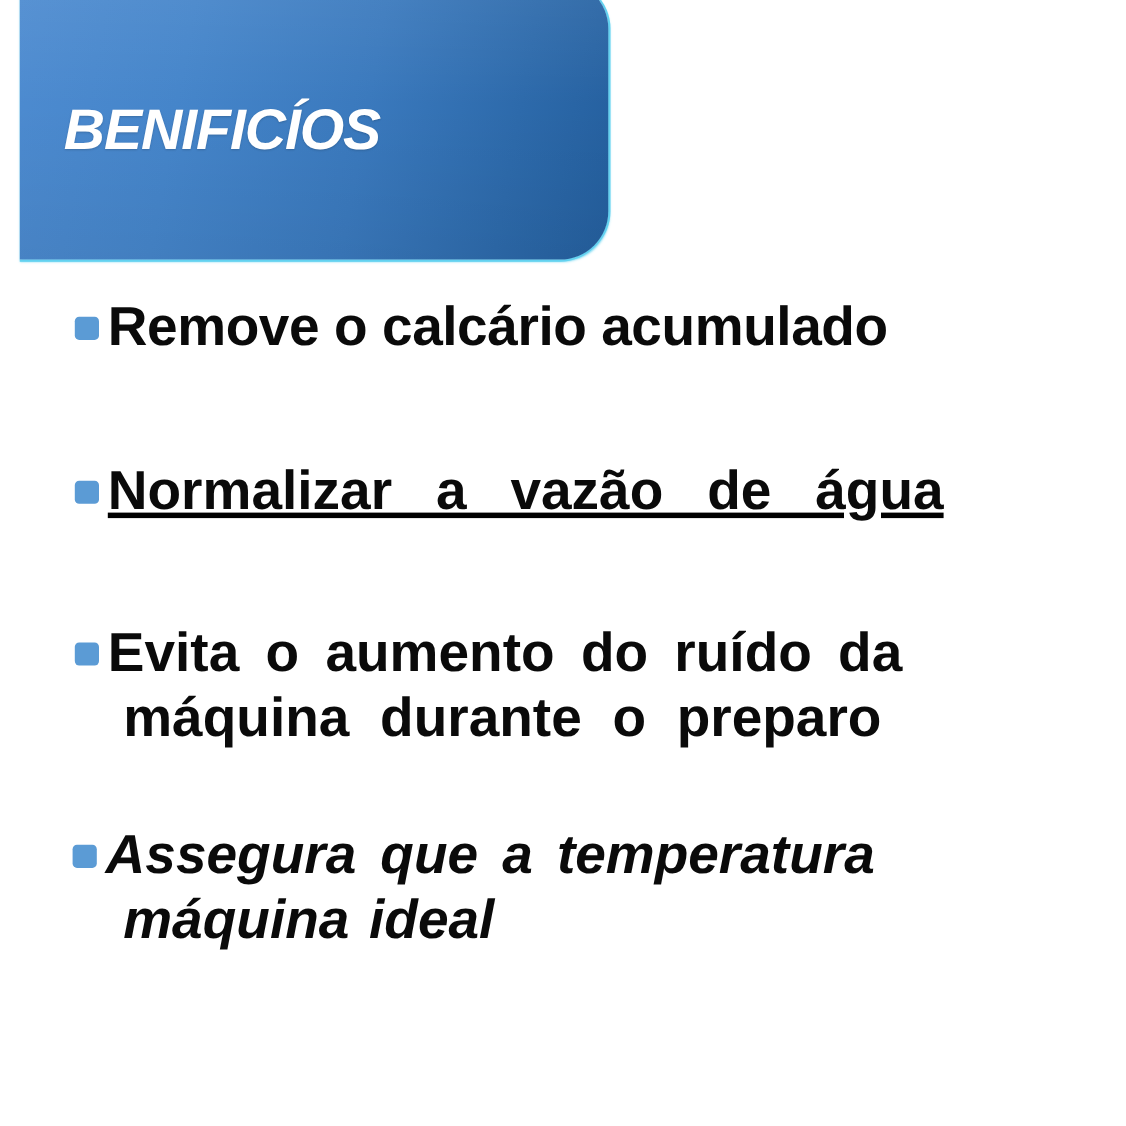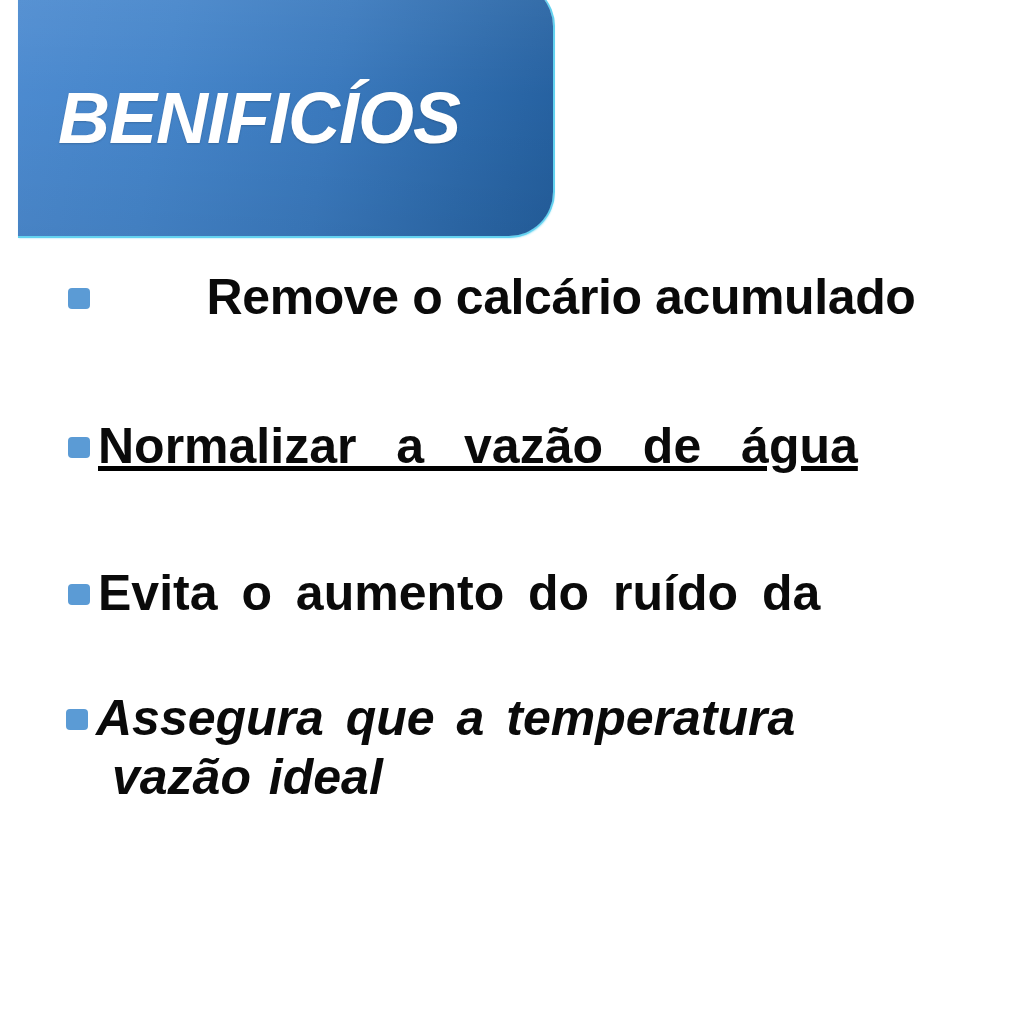--- a/index.html
+++ b/index.html
@@ -47,21 +47,21 @@
   }
   .title-text {
     position: relative;
     z-index: 2;
     margin-left: 40px;
     margin-top: 18px;
     color: #ffffff;
     font-family: "Liberation Sans", sans-serif;
     font-style: italic;
     font-weight: bold;
-    font-size: 72px;
+    font-size: 52px;
     line-height: 1;
     letter-spacing: -1px;
     white-space: nowrap;
     text-shadow: 0 1px 2px rgba(0,0,0,0.18);
   }
 
   
   .bullet-list {
     position: absolute;
     left: 0;
@@ -88,21 +88,21 @@
   .bullet-text {
     flex: 1 1 auto;
     color: #0a0a0a;
     font-family: "Liberation Sans", sans-serif;
     font-weight: bold;
     font-size: 50px;
     line-height: 1.18;
     margin-left: 8px;
     white-space: pre;
   }
-  .bullet-text.wide-1 { letter-spacing: -0.4px; text-align: center; }
+  .bullet-text.wide-1 { letter-spacing: -0.4px; }
   .bullet-text.wide-2 { word-spacing: 26px; }
   .bullet-text.wide-3 { word-spacing: 10px; }
   .bullet-text.wide-4 { word-spacing: 8px; }
   .cont-line {
     color: #0a0a0a;
     font-family: "Liberation Sans", sans-serif;
     font-weight: bold;
     font-size: 50px;
     line-height: 1.18;
     margin-left: 112px;
@@ -141,24 +141,25 @@
         <span class="bullet-marker"></span>
         <span class="bullet-text wide-2">Normalizar a vazão de água</span>
       </div>
     </div>
 
     <div class="bullet-item item-3">
       <div class="bullet-line">
         <span class="bullet-marker"></span>
         <span class="bullet-text wide-3">Evita o aumento do ruído da</span>
       </div>
+      <div class="cont-line sp-3">máquina durante o preparo</div>
     </div>
 
     <div class="bullet-item item-4">
       <div class="bullet-line">
         <span class="bullet-marker marker-tight"></span>
         <span class="bullet-text wide-4">Assegura que a temperatura</span>
       </div>
-      <div class="cont-line sp-4">vazão ideal</div>
+      <div class="cont-line sp-4">máquina ideal</div>
     </div>
 
   </div>
 </div>
 
 </body></html>

